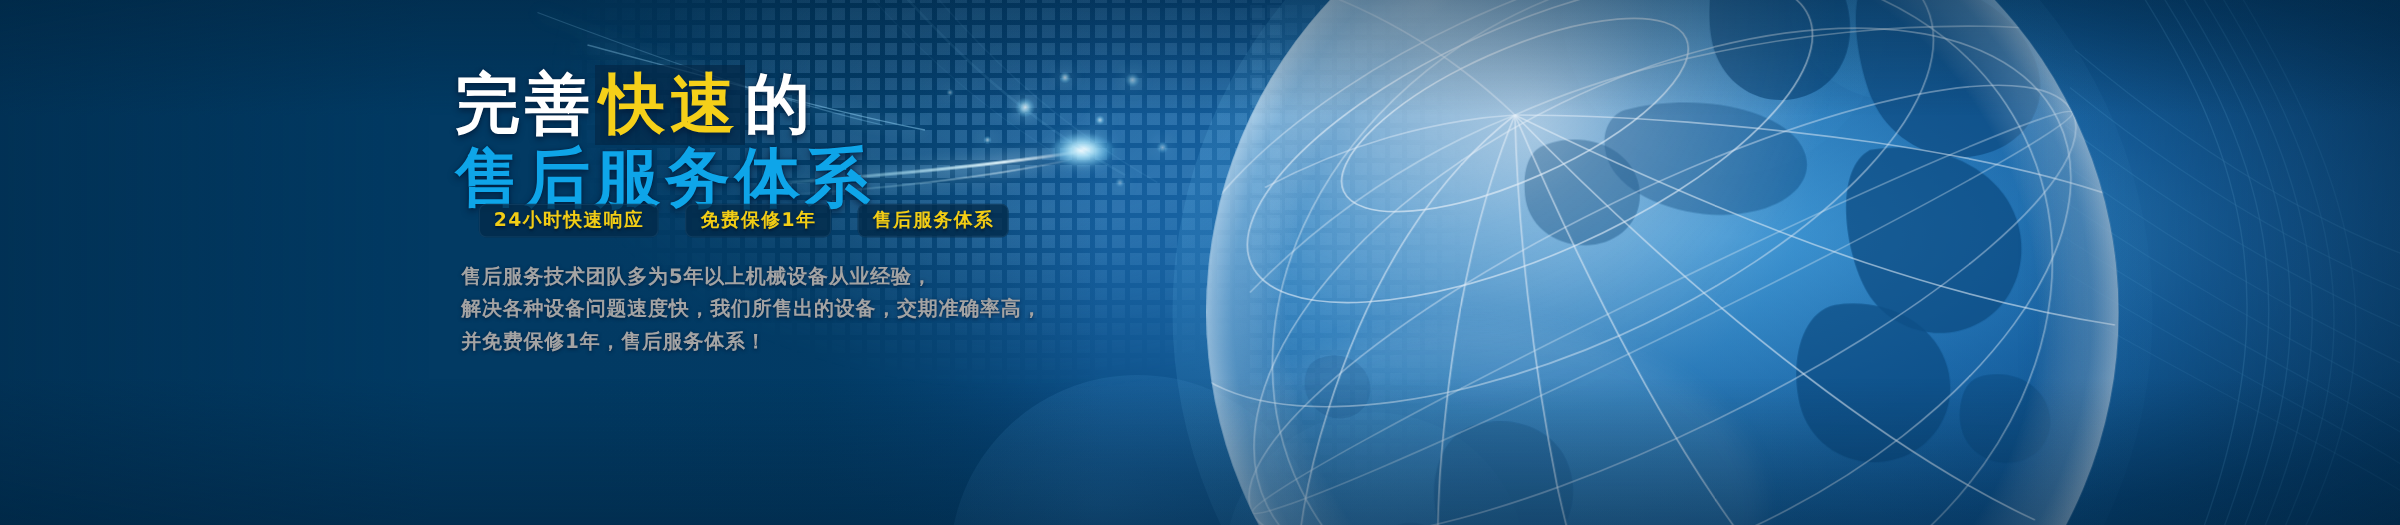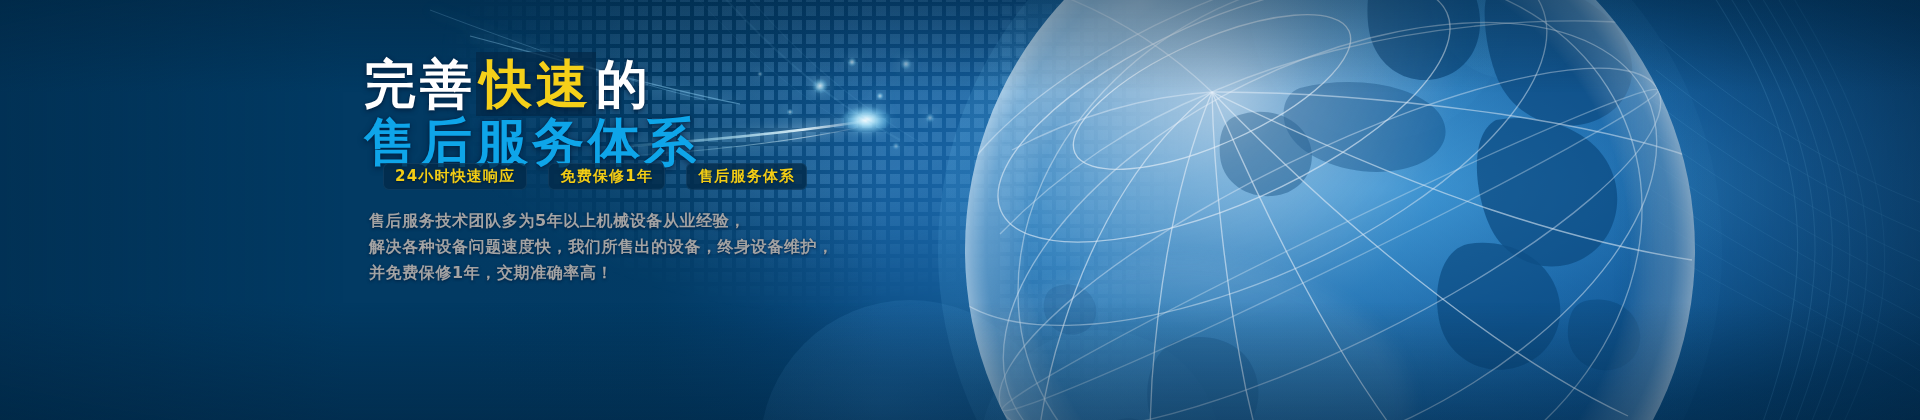--- a/index.html
+++ b/index.html
@@ -330,18 +330,18 @@
     <div class="hl-line2">售后服务体系</div>
 
     <div class="badges">
       <span class="badge">24小时快速响应</span>
       <span class="badge">免费保修1年</span>
       <span class="badge">售后服务体系</span>
     </div>
 
     <div class="para">
       <span>售后服务技术团队多为5年以上机械设备从业经验，</span>
-      <span>解决各种设备问题速度快，我们所售出的设备，终身设备维护，</span>
-      <span>并免费保修1年，交期准确率高！</span>
+      <span>解决各种设备问题速度快，我们所售出的设备，交期准确率高，</span>
+      <span>并免费保修1年，售后服务体系！</span>
     </div>
 
   </div>
 </div>
 
 </body></html>

